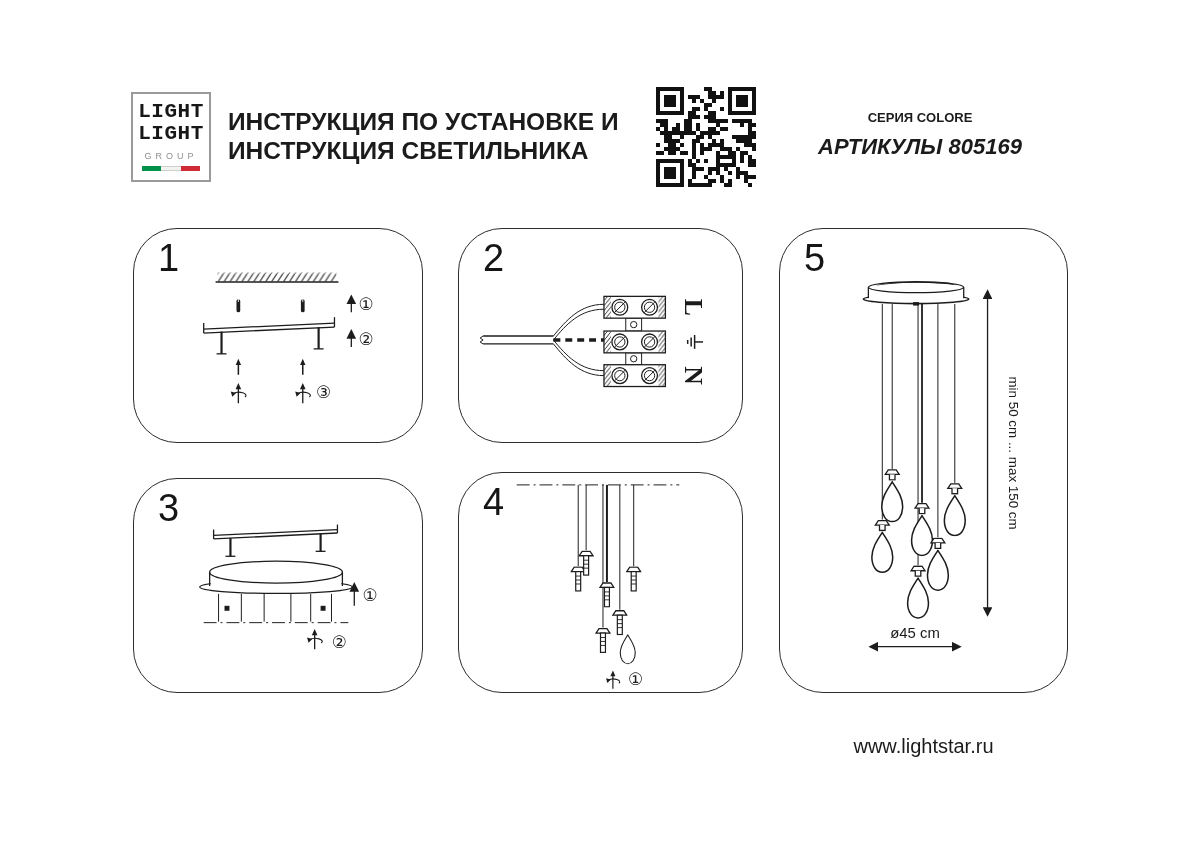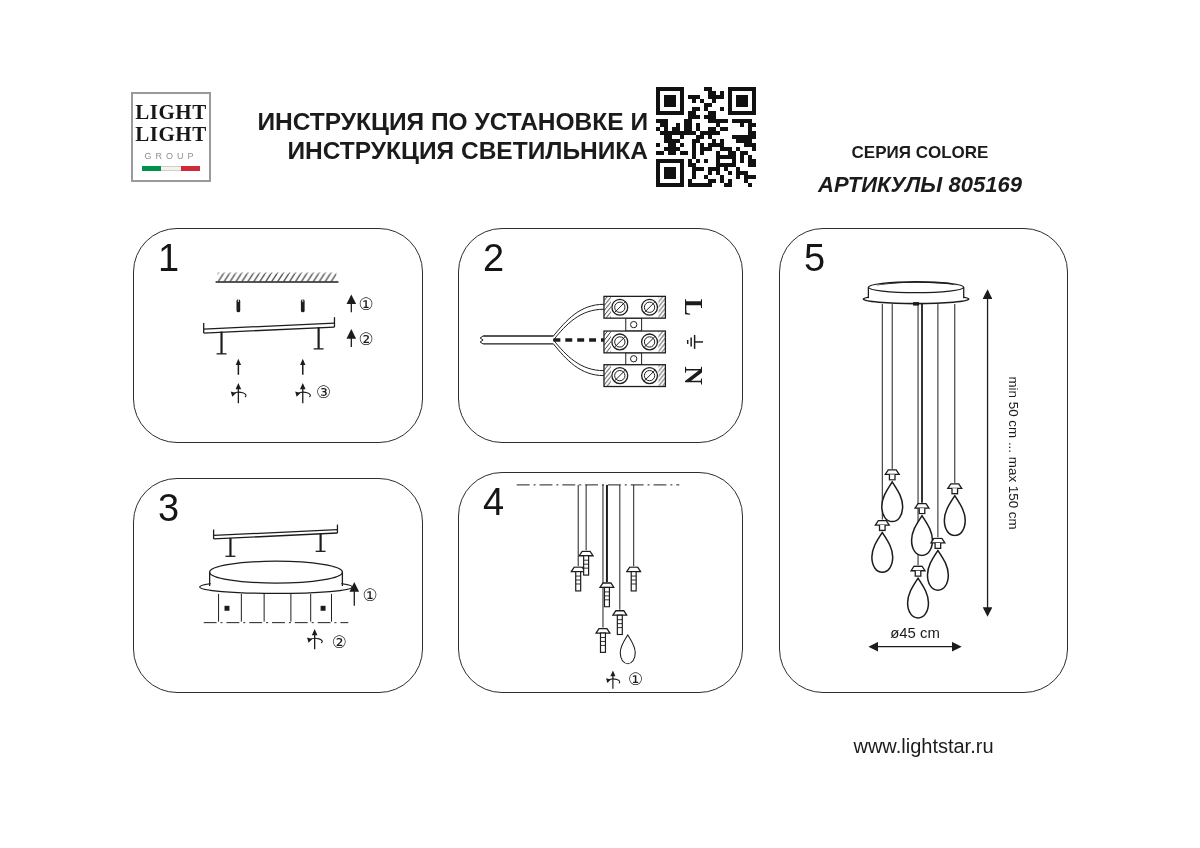--- a/index.html
+++ b/index.html
@@ -2,33 +2,33 @@
 <html><head>
 <meta charset="utf-8">
 <style>
   html,body{margin:0;padding:0;background:#ffffff;}
   body{font-family:"Liberation Sans",sans-serif;color:#1b1b1b;}
   .page{position:relative;width:1200px;height:848px;background:#fff;overflow:hidden;}
 
   
   .logo{position:absolute;left:131px;top:92px;width:80px;height:90px;border:2px solid #9a9a9a;
         background:#fff;text-align:center;box-sizing:border-box;padding-top:7px;}
-  .logo-word{font-family:Liberation Serif, serif;font-weight:bold;font-size:21px;line-height:22px;
+  .logo-word{font-family:Liberation Mono, monospace;font-weight:bold;font-size:21px;line-height:22px;
         letter-spacing:.5px;color:#171717;}
   .logo-group{font-size:9px;letter-spacing:4px;color:#8f8f8f;margin-top:6px;}
   .logo-flag{display:flex;width:58px;height:5px;margin:5px auto 0;}
   .logo-flag span{flex:1;height:100%;}
   .fg{background:#00924a;} .fw{background:#f2f2ee;border-top:1px solid #cfcfcf;border-bottom:1px solid #cfcfcf;box-sizing:border-box;}
   .fr{background:#ce2b37;}
 
-  .title{position:absolute;left:228px;top:107px;width:420px;text-align:right;
+  .title{position:absolute;left:228px;top:107px;width:420px;text-align:left;
          font-size:24.5px;font-weight:bold;line-height:29px;color:#1b1b1b;}
   .qr{position:absolute;left:656px;top:87px;width:100px;height:100px;}
   .series{position:absolute;left:795px;top:110px;width:250px;text-align:center;}
-  .series-name{font-size:17px;font-weight:bold;margin-top:33px;}
+  .series-name{font-size:13px;font-weight:bold;}
   .series-art{font-size:22px;font-weight:bold;margin-top:9px;font-style:italic;}
 
   
   .panel{position:absolute;border:1.5px solid #2d2d2d;border-radius:44px;background:#fff;box-sizing:border-box;}
   .p1{left:133px;top:228px;width:290px;height:215px;}
   .p2{left:458px;top:228px;width:285px;height:215px;}
   .p3{left:133px;top:478px;width:290px;height:215px;}
   .p4{left:458px;top:472px;width:285px;height:221px;}
   .p5{left:779px;top:228px;width:289px;height:465px;}
   .num{position:absolute;left:24px;top:8px;font-size:38px;font-weight:400;color:#151515;}

